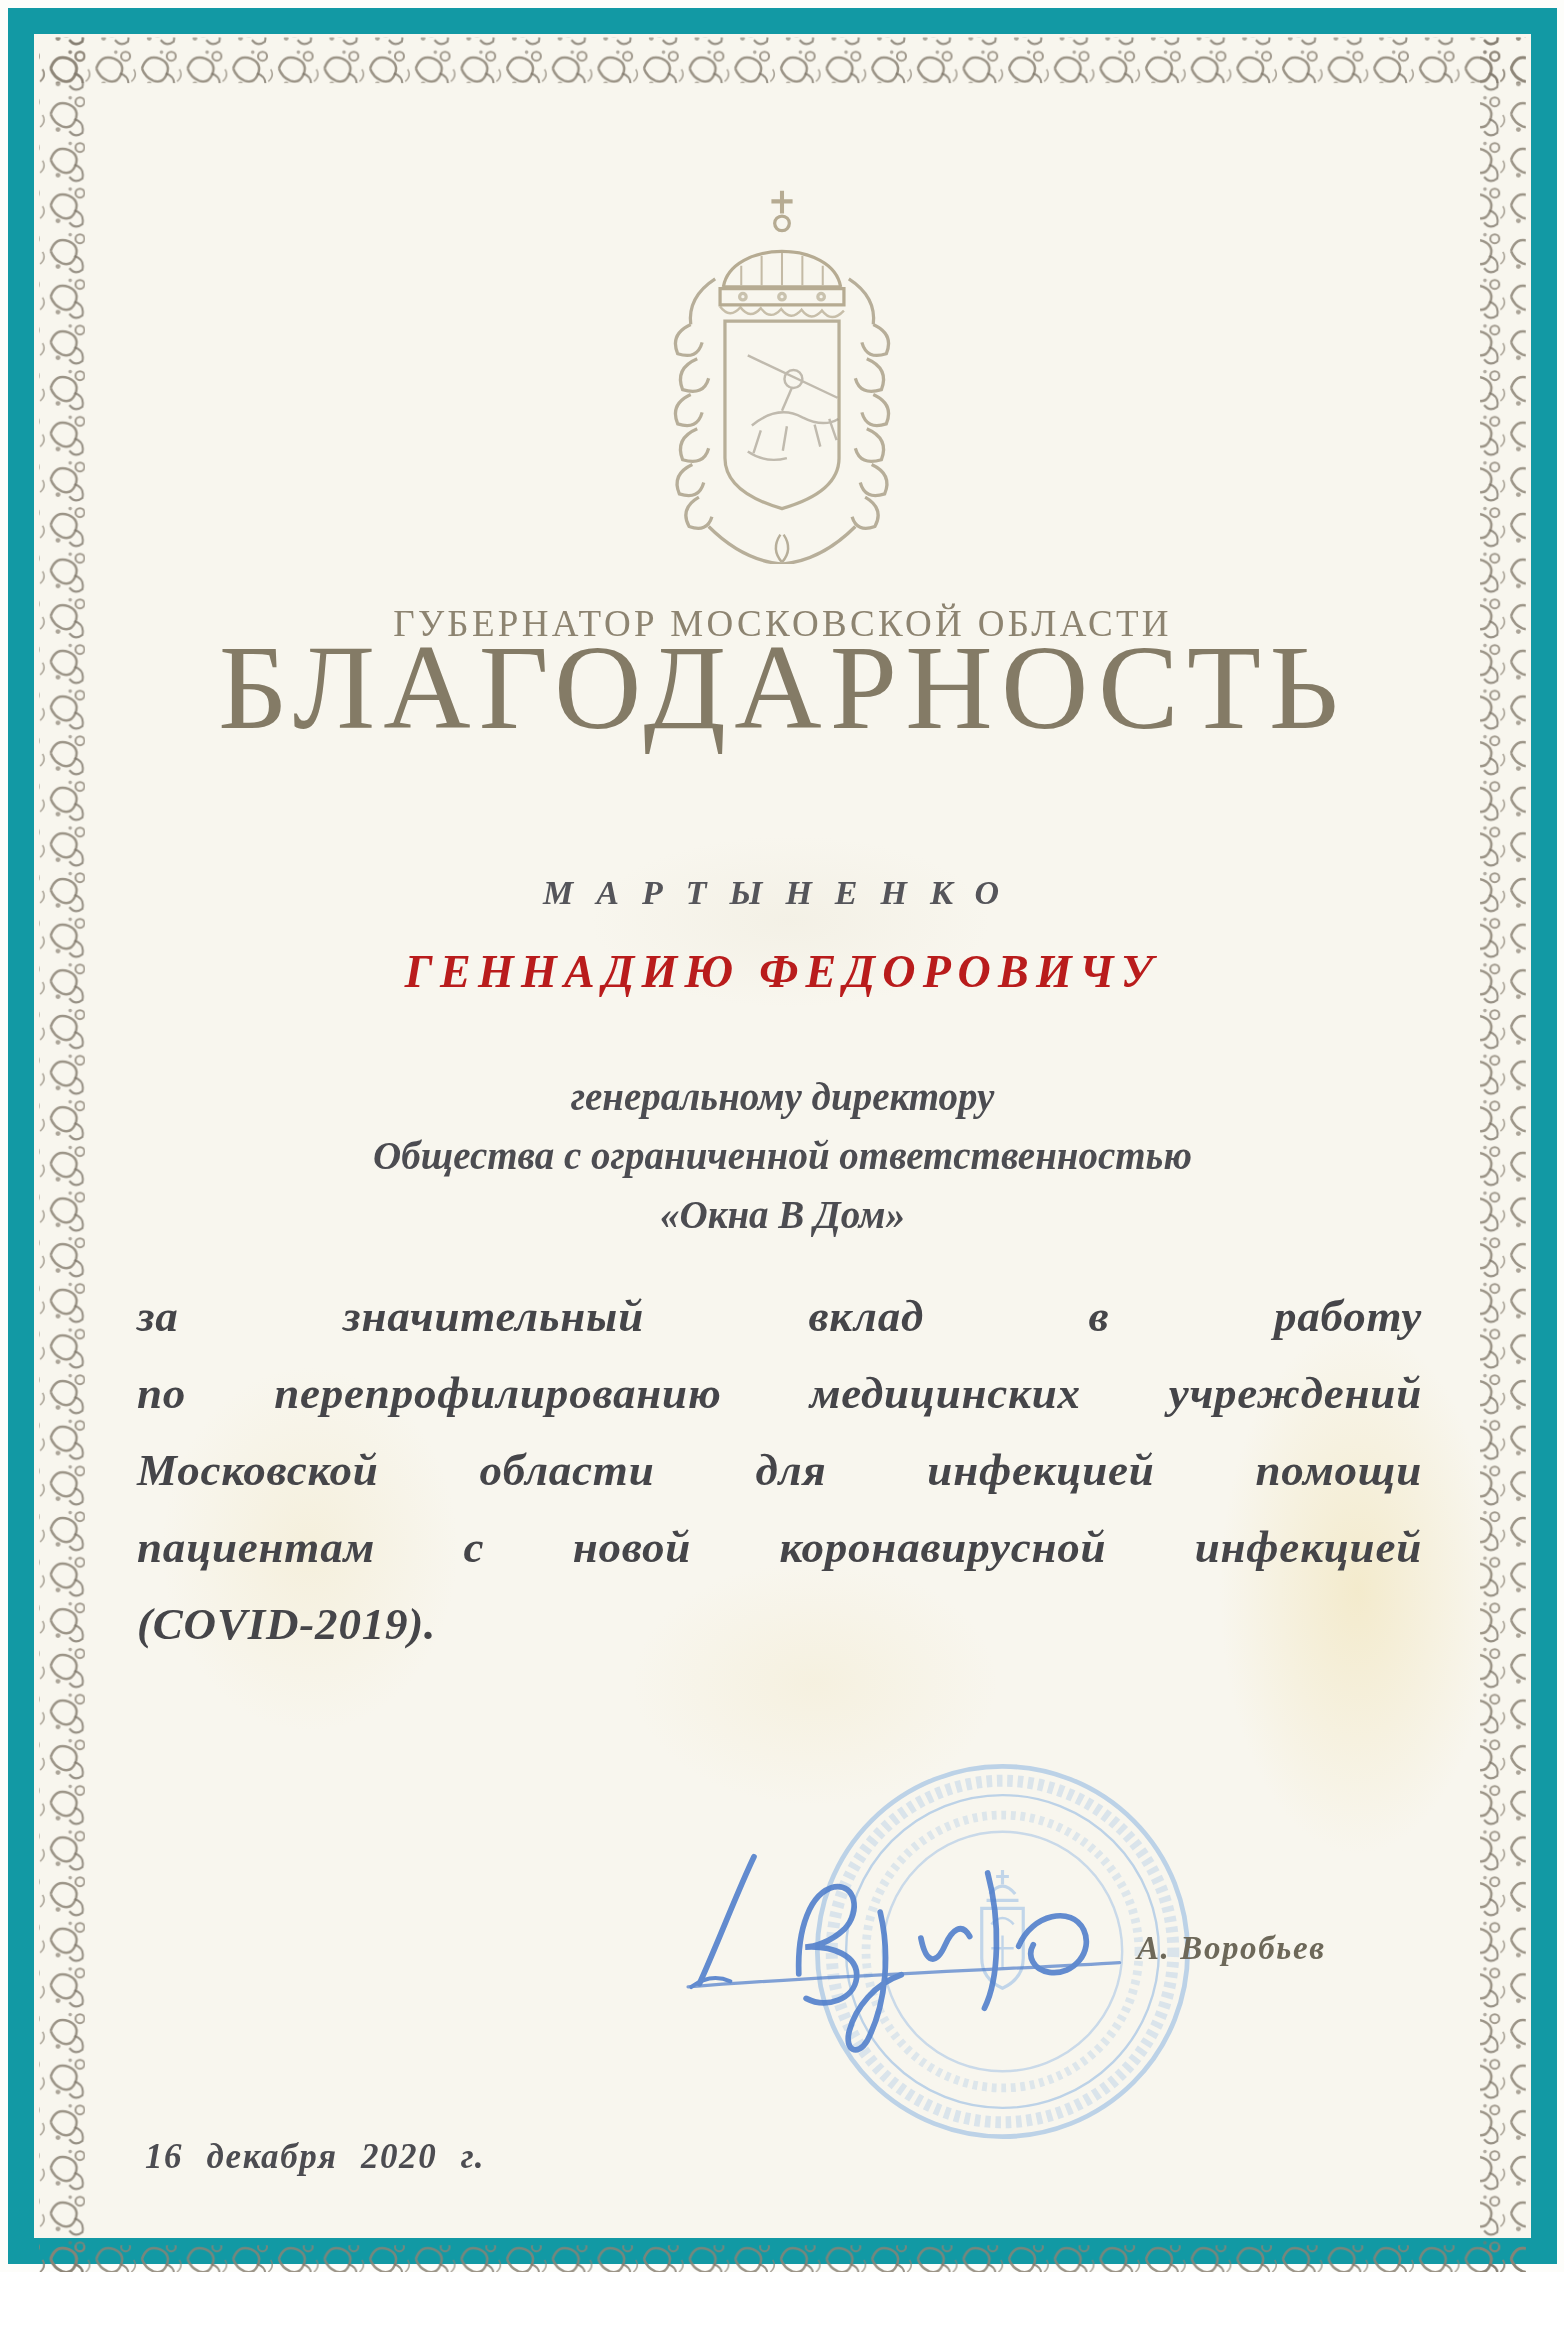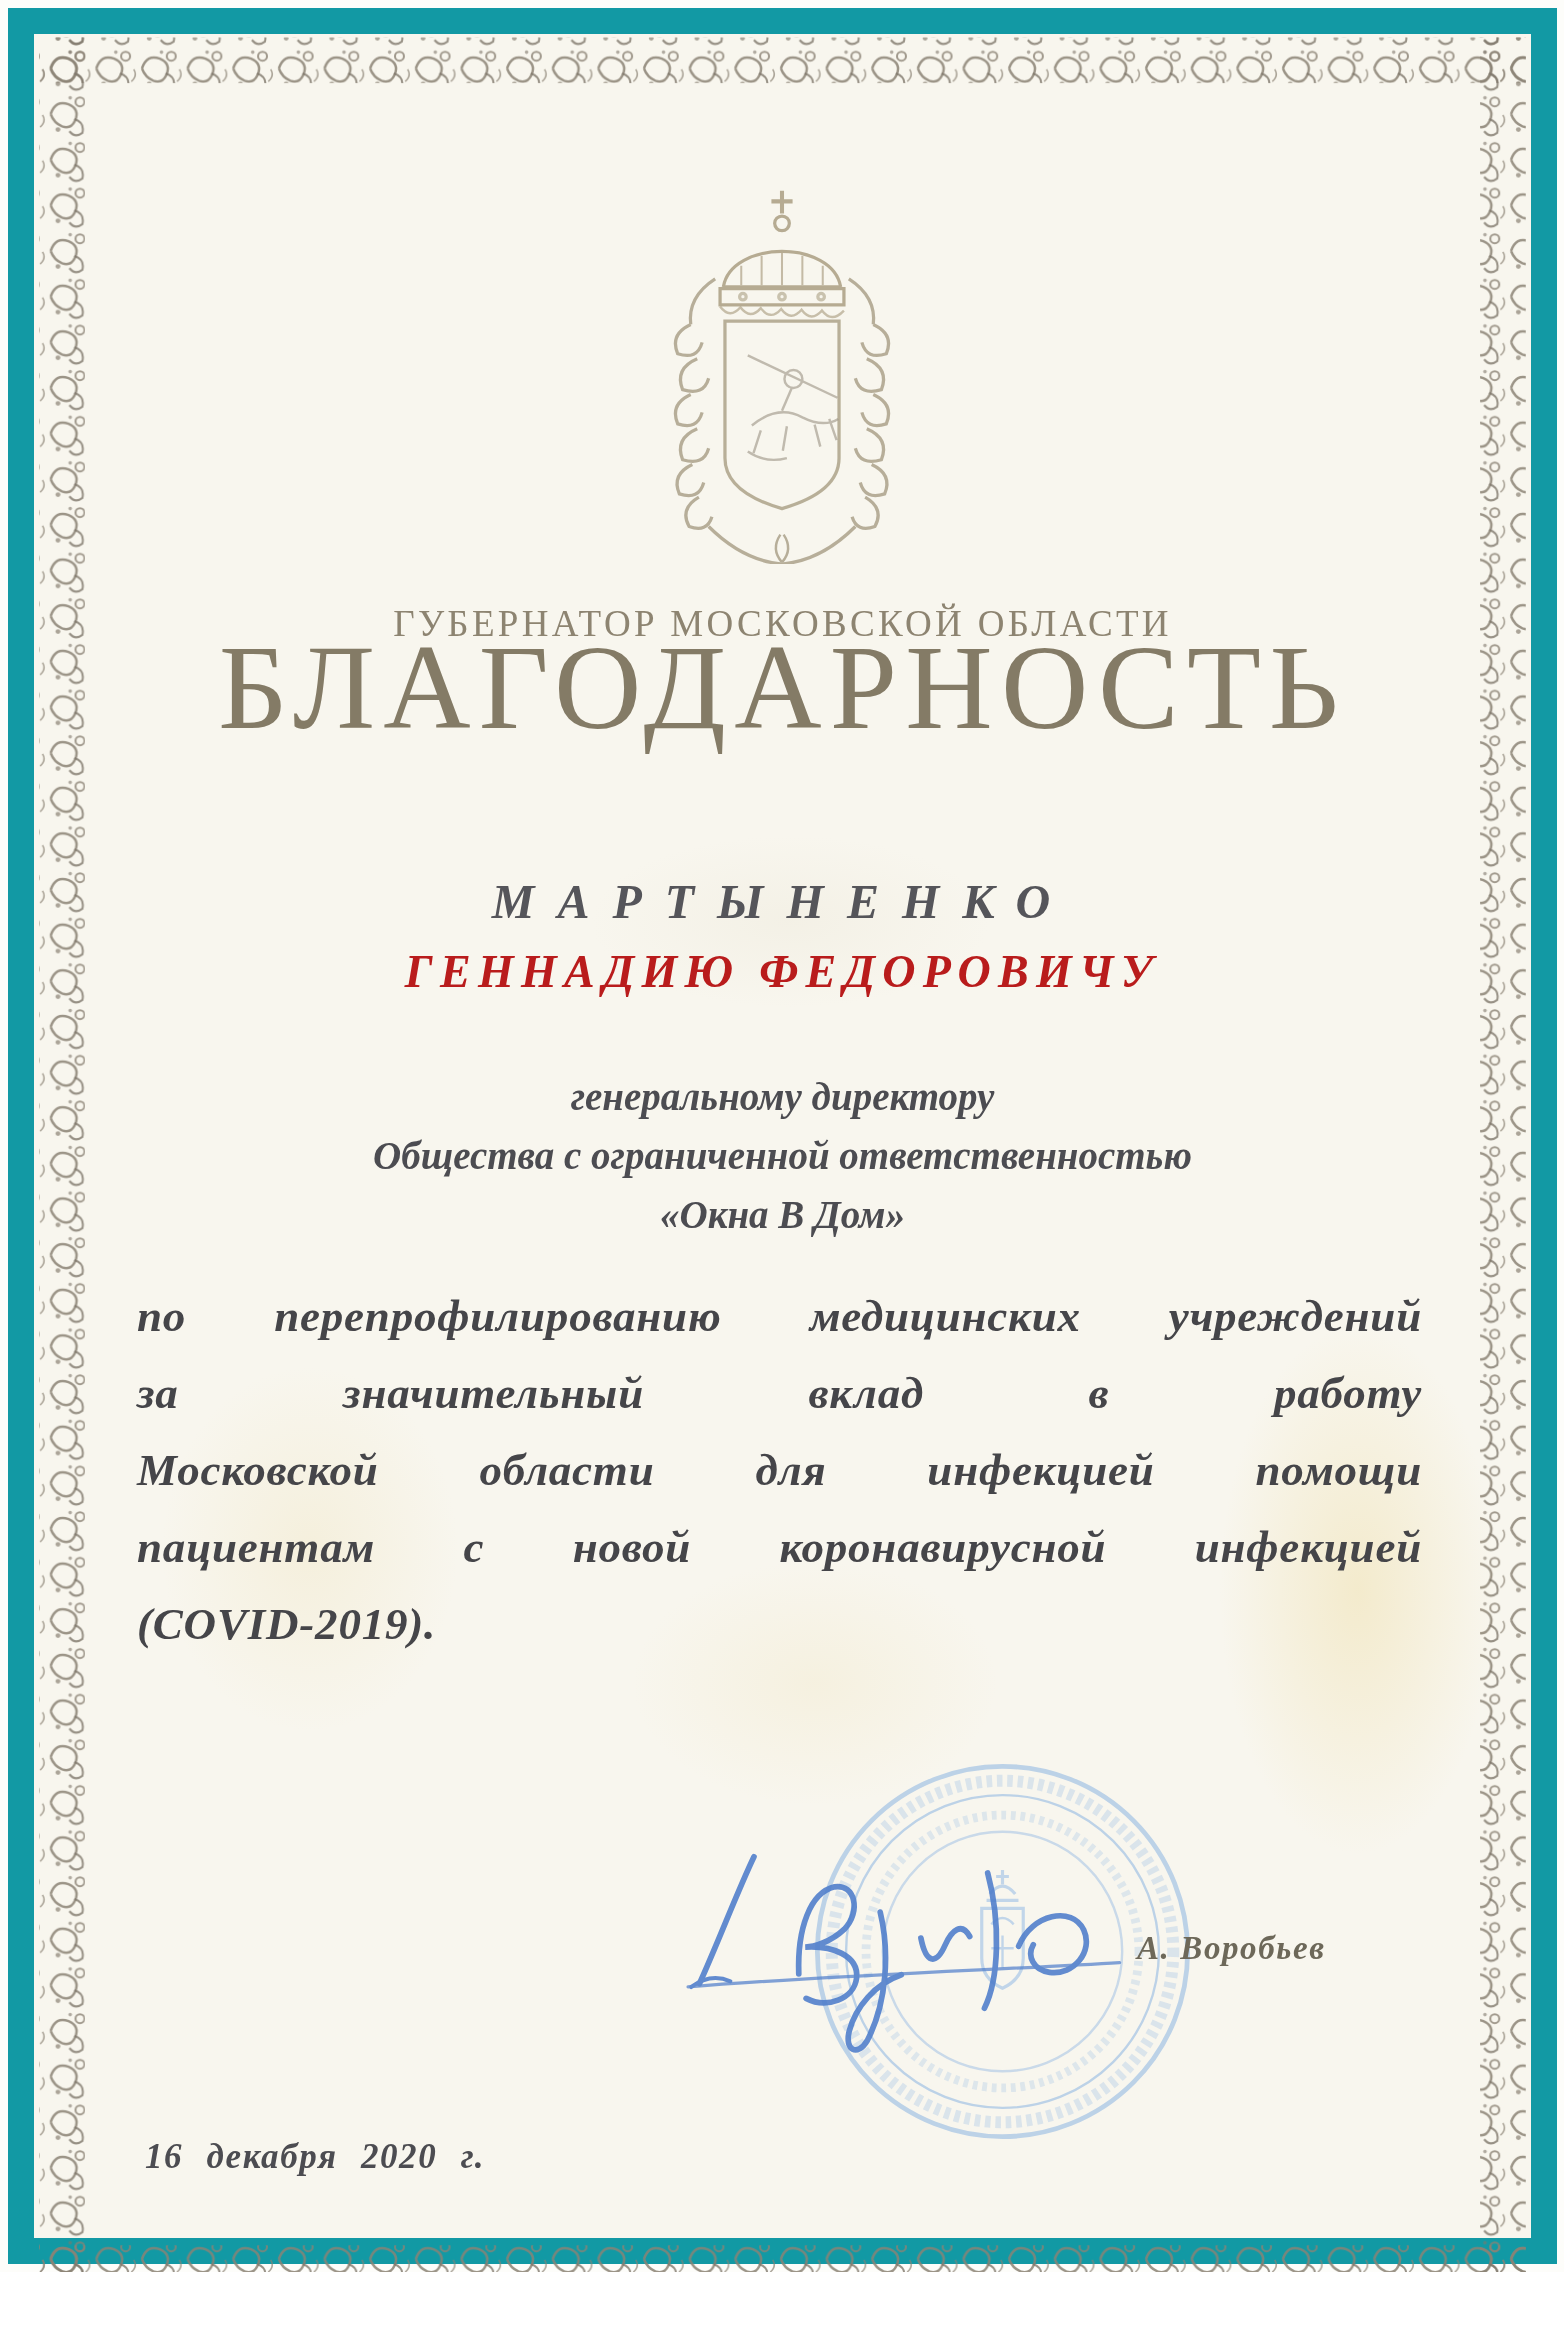--- a/index.html
+++ b/index.html
@@ -32,21 +32,21 @@
 
   .issuer{
     top:602px;font-size:37px;letter-spacing:3.3px;color:#8d8471;
     font-weight:400;
   }
   .cert-title{
     top:626px;font-size:121px;letter-spacing:8.2px;color:#847b66;
     font-weight:400;line-height:122px;
   }
   .recipient-surname{
-    top:874px;font-size:48px;letter-spacing:23px;color:#55555a;
+    top:874px;font-size:34px;letter-spacing:23px;color:#55555a;
     font-weight:700;font-style:italic;
   }
   .recipient-namepat{
     top:945px;font-size:46px;letter-spacing:7.3px;color:#b91c1c;
     font-weight:700;font-style:italic;
   }
   .pos-line{font-size:39px;font-weight:700;font-style:italic;color:#4c4c51;}
   .pos1{top:1074px;}
   .pos2{top:1133px;}
   .pos3{top:1192px;}
@@ -154,22 +154,22 @@
   <div class="center-line cert-title">БЛАГОДАРНОСТЬ</div>
 
   <div class="center-line recipient-surname">МАРТЫНЕНКО</div>
   <div class="center-line recipient-namepat">ГЕННАДИЮ ФЕДОРОВИЧУ</div>
 
   <div class="center-line pos-line pos2">Общества с ограниченной ответственностью</div>
   <div class="center-line pos-line pos1">генеральному директору</div>
   <div class="center-line pos-line pos3">«Окна В Дом»</div>
 
   <div class="body-block">
+    <span class="body-line">за значительный вклад в работу</span>
     <span class="body-line">по перепрофилированию медицинских учреждений</span>
-    <span class="body-line">за значительный вклад в работу</span>
     <span class="body-line">Московской области для инфекцией помощи</span>
     <span class="body-line">пациентам с новой коронавирусной инфекцией</span>
     <span class="body-line last">(COVID-2019).</span>
   </div>
 
   <svg class="stamp-svg" width="399" height="399" viewBox="0 0 500 500">
     <g fill="none" stroke="#a9c6e5" opacity="0.75">
       <circle cx="250" cy="250" r="232" stroke-width="6"></circle>
       <circle cx="250" cy="250" r="196" stroke-width="3"></circle>
       <circle cx="250" cy="250" r="214" stroke-width="15" stroke-dasharray="7 6" opacity="0.5"></circle>

